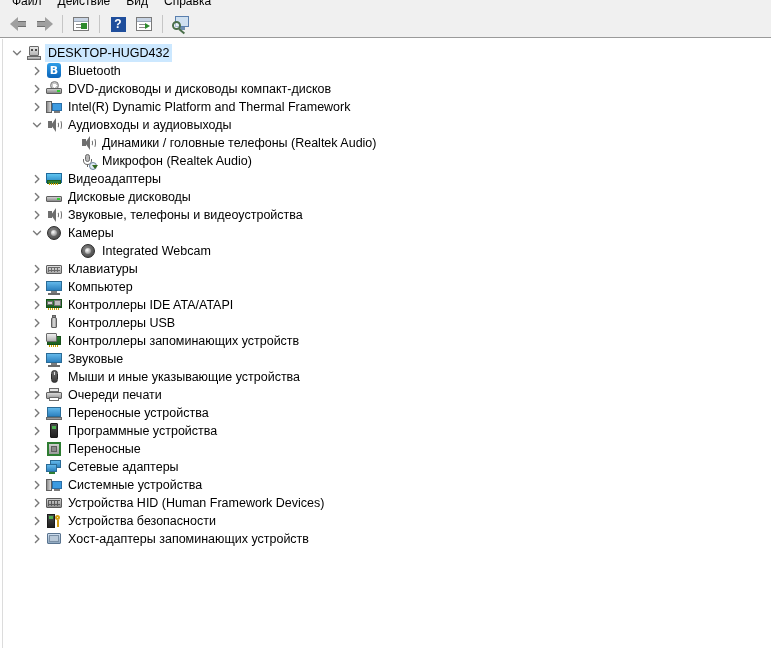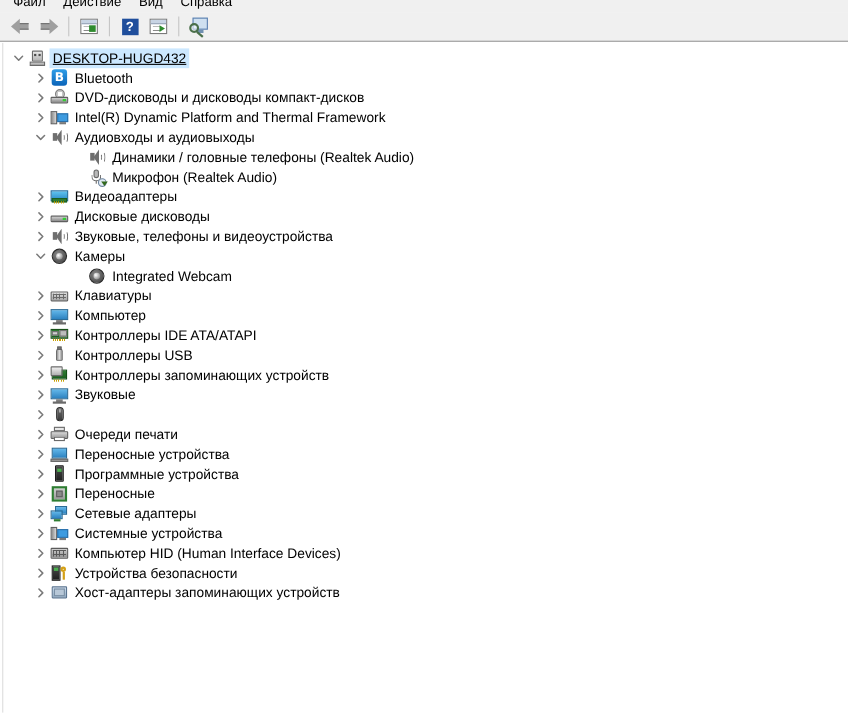--- a/index.html
+++ b/index.html
@@ -178,21 +178,21 @@
     flex: 0 0 16px;
   }
   .chev svg { display: block; }
   .icon-wrap {
     width: 18px; height: 16px;
     display: flex; align-items: center; justify-content: center;
     flex: 0 0 18px;
     margin-right: 2px;
   }
   
-  .lvl0 { padding-left: 6px; text-decoration: underline; }
+  .lvl0 { padding-left: 6px; }
   .lvl1 { padding-left: 26px; }
   .lvl2 { padding-left: 60px; }
   .lvl2 .icon-wrap { margin-left: 0; }
 
   
   .ic { position: relative; width: 16px; height: 16px; }
 
   
   .ic-pc .tower {
     position: absolute; left: 0; top: 2px;
@@ -921,20 +921,21 @@
             <svg width="10" height="10" viewBox="0 0 10 10">
               <path d="M3.4 1.5 L6.9 5 L3.4 8.5" fill="none" stroke="#7a7a7a" stroke-width="1.4" stroke-linecap="round" stroke-linejoin="round"></path>
             </svg>
           </span>
           <span class="icon-wrap">
             <span class="ic ic-mouse">
               <span class="body"></span>
               <span class="wheel"></span>
             </span>
           </span>
+          <span class="label">Мыши и иные указывающие устройства</span>
         </div>
         <div class="row lvl1">
           <span class="chev">
             <svg width="10" height="10" viewBox="0 0 10 10">
               <path d="M3.4 1.5 L6.9 5 L3.4 8.5" fill="none" stroke="#7a7a7a" stroke-width="1.4" stroke-linecap="round" stroke-linejoin="round"></path>
             </svg>
           </span>
           <span class="icon-wrap">
             <span class="ic ic-prn">
               <span class="top"></span>
@@ -1021,21 +1022,21 @@
             <svg width="10" height="10" viewBox="0 0 10 10">
               <path d="M3.4 1.5 L6.9 5 L3.4 8.5" fill="none" stroke="#7a7a7a" stroke-width="1.4" stroke-linecap="round" stroke-linejoin="round"></path>
             </svg>
           </span>
           <span class="icon-wrap">
             <span class="ic ic-hid">
               <span class="body"></span>
               <span class="grid"></span>
             </span>
           </span>
-          <span class="label">Компьютер HID (Human Interface Devices)</span>
+          <span class="label">Устройства HID (Human Framework Devices)</span>
         </div>
         <div class="row lvl1">
           <span class="chev">
             <svg width="10" height="10" viewBox="0 0 10 10">
               <path d="M3.4 1.5 L6.9 5 L3.4 8.5" fill="none" stroke="#7a7a7a" stroke-width="1.4" stroke-linecap="round" stroke-linejoin="round"></path>
             </svg>
           </span>
           <span class="icon-wrap">
             <span class="ic ic-sec">
               <span class="box"></span>

